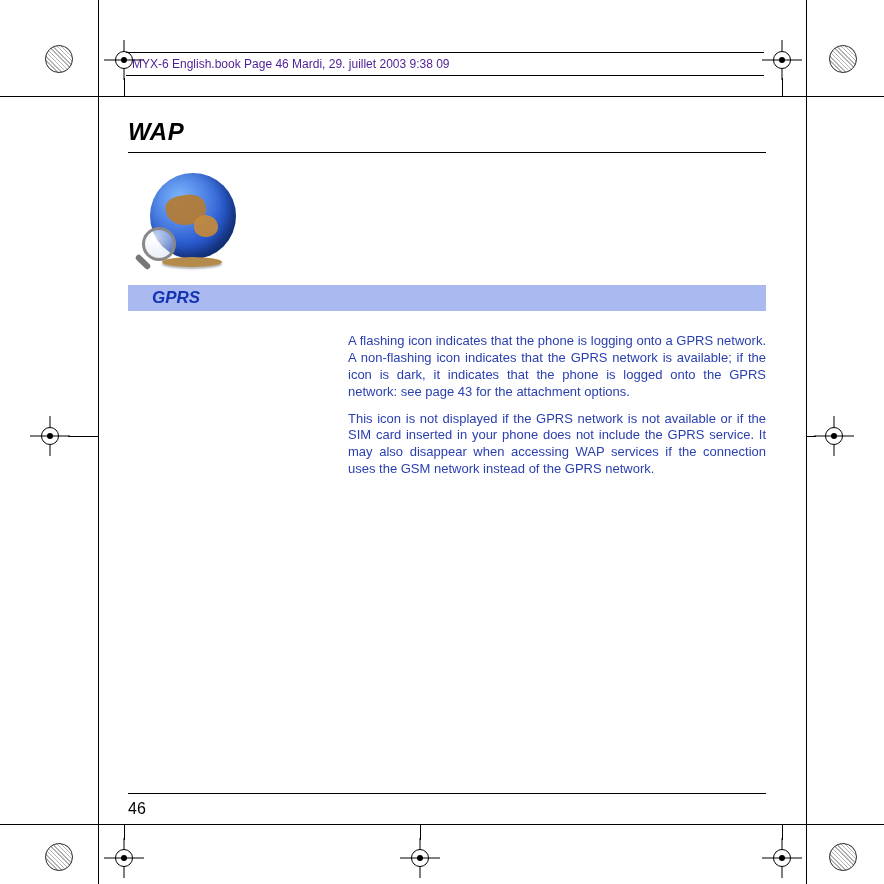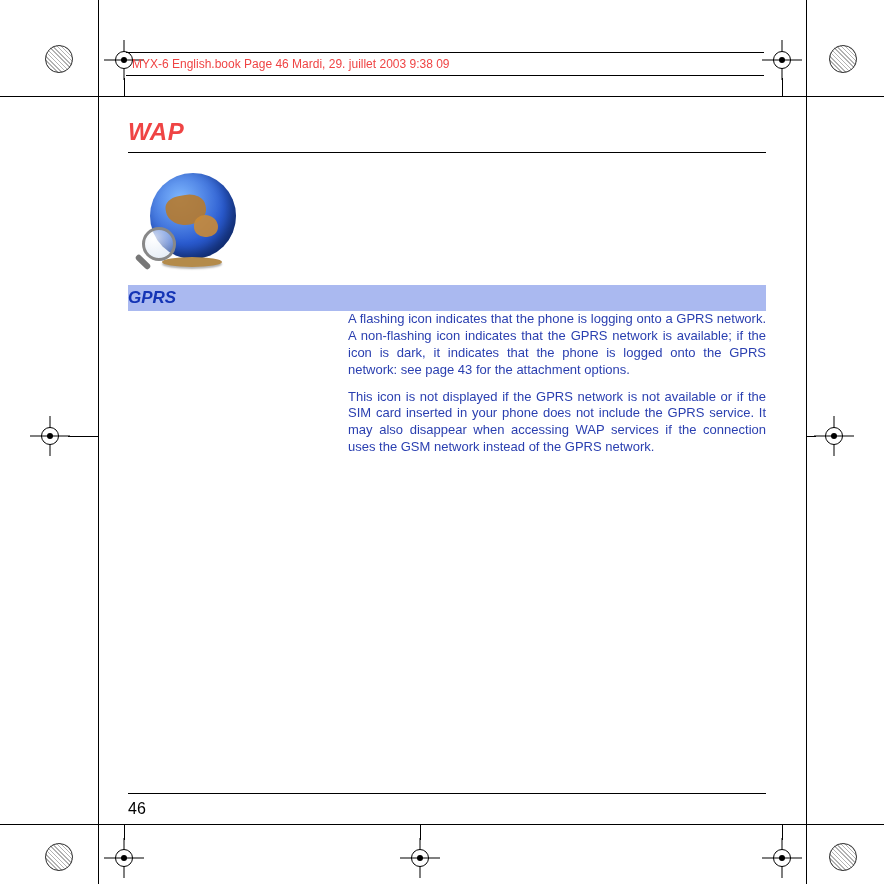--- a/index.html
+++ b/index.html
@@ -72,32 +72,32 @@
     
     .header-box {
       position: absolute;
       left: 126px;
       top: 52px;
       width: 638px;
       border-top: 1px solid #000;
       border-bottom: 1px solid #000;
       padding: 4px 6px;
       font-size: 12px;
-      color: #ef4444;
+      color: #4c1d95;
     }
 
     
     .content {
       position: absolute;
       left: 128px;
       top: 118px;
       width: 638px;
     }
     .title {
-      color: #ef4444;
+      color: #000000;
       font-size: 24px;
       font-weight: bold;
       letter-spacing: 0.5px;
       font-style: italic;
       padding-bottom: 4px;
     }
     .title-rule {
       height: 1px;
       background: #000;
       margin-top: 2px;
@@ -163,25 +163,26 @@
       border-radius: 3px;
       left: -2px; top: 34px;
       transform: rotate(45deg);
     }
     .section-bar {
       background: #aab9f0;
       color: #1434b5;
       font-weight: bold;
       font-style: italic;
       font-size: 17px;
-      padding: 3px 0;
+      padding: 3px 24px;
       margin-top: 4px;
     }
     .body-text {
       margin-left: 220px;
+      margin-top: 22px;
       width: 418px;
       color: #2a3fb0;
       font-size: 13px;
       line-height: 1.3;
     }
     .body-text p { margin-bottom: 10px; text-align: justify; }
     .page-rule {
       position: absolute;
       left: 128px;
       width: 638px;

